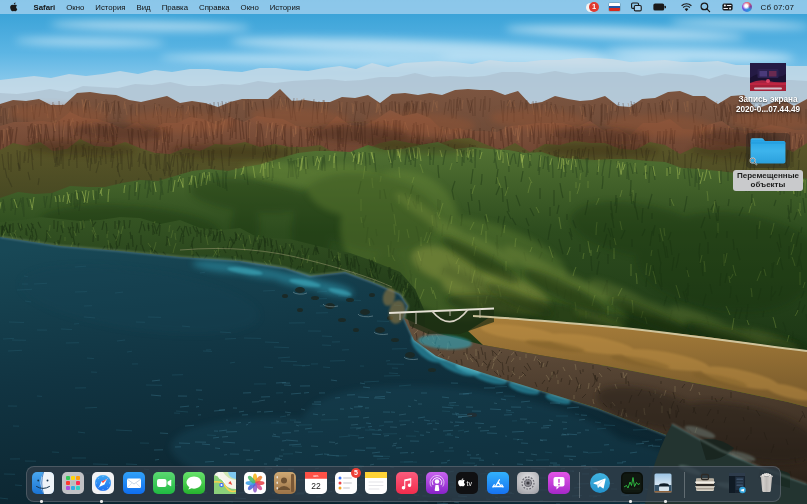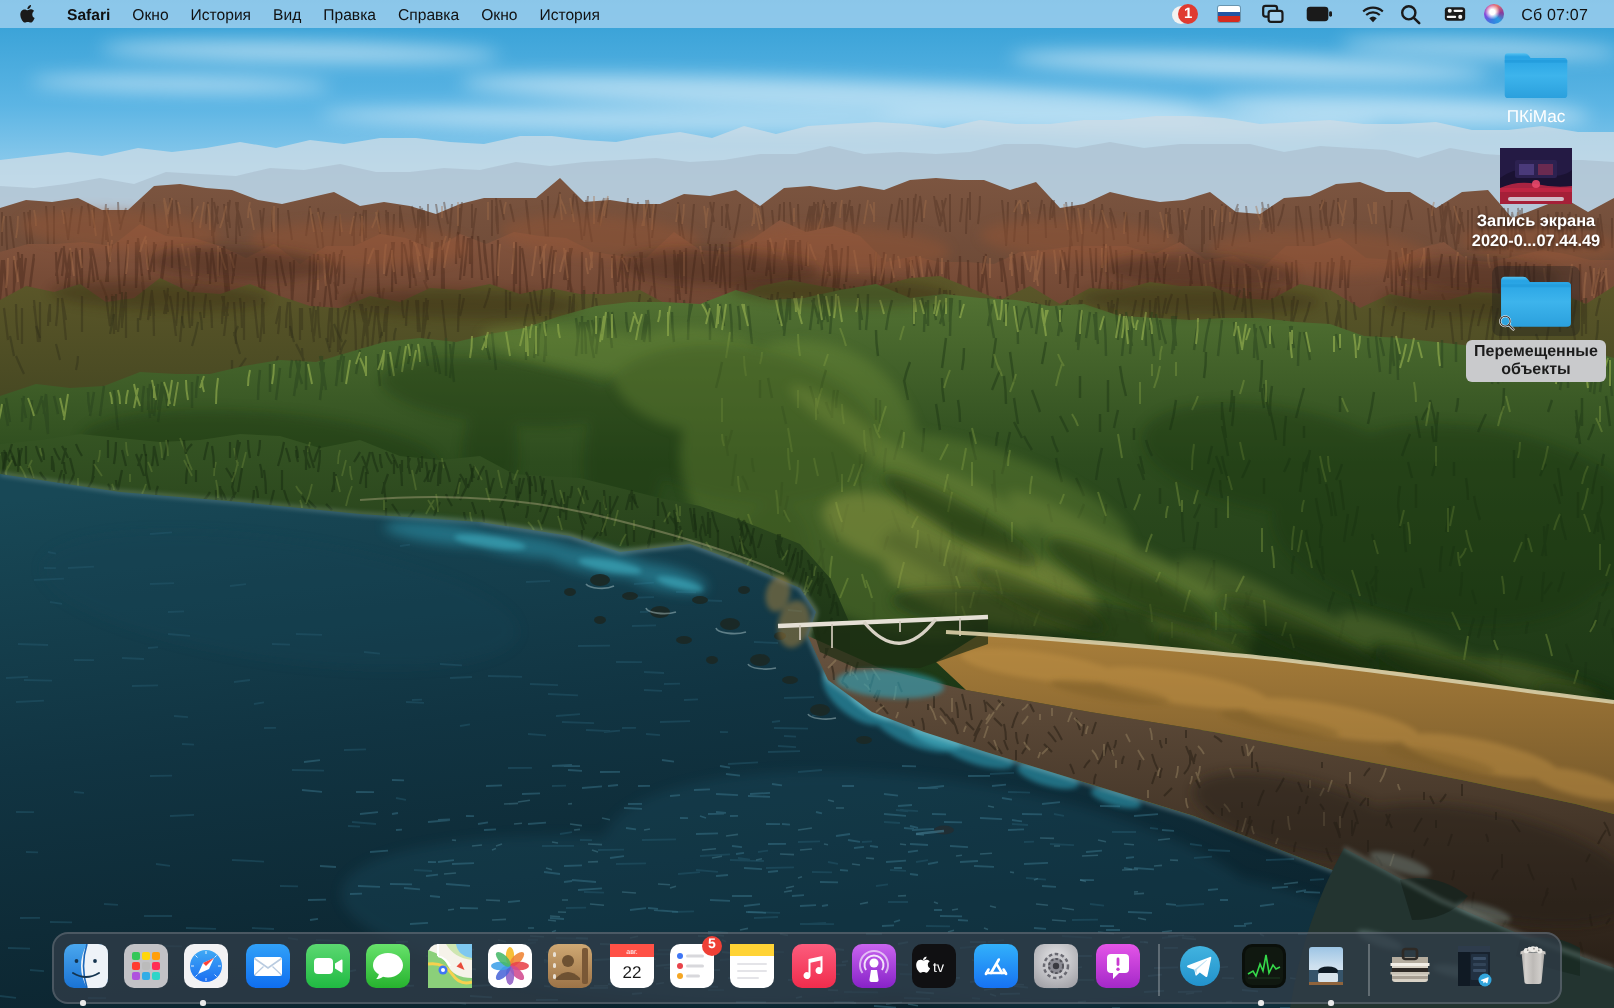--- a/index.html
+++ b/index.html
@@ -361,38 +361,21 @@
             <circle cx="3.4" cy="2.6" r="1.2" fill="#f5f5f5"></circle>
             <rect x="5.6" y="2" width="5.6" height="1.3" rx="0.65" fill="#f5f5f5"></rect>
             <circle cx="9.6" cy="6.2" r="1.2" fill="#f5f5f5"></circle>
             <rect x="1.6" y="5.6" width="5.6" height="1.3" rx="0.65" fill="#f5f5f5"></rect>
           </svg>
         </span>
   <span class="siri m9"></span>
   <span class="clock m9">Сб 07:07</span>
  </div>
 </div>
-<div class="dicon" style="right:0px;top:24px;">
-      <div class="dimg" style="width:34px;height:27px;">
-        <svg viewBox="0 0 100 78" width="100%" height="100%">
-          <defs>
-            <linearGradient id="fga" x1="0" y1="0" x2="0" y2="1">
-              <stop offset="0" stop-color="#53c1f1"></stop>
-              <stop offset="0.08" stop-color="#27a3e4"></stop>
-              <stop offset="0.5" stop-color="#3db4ec"></stop>
-              <stop offset="1" stop-color="#2ba0dd"></stop>
-            </linearGradient>
-          </defs>
-          <path d="M4 12 q0-5 5-5 h24 q4 0 6 3 l3 4 h49 q5 0 5 5 v49 q0 5-5 5 H9 q-5 0-5-5 Z" fill="url(#fga)"></path>
-          <path d="M4 17 h92 v4 H4 Z" fill="#1f97d8" opacity="0.6"></path>
-        </svg>
-      </div>
-      <div class="dlab white">ПКiMac</div>
-    </div>
-    <div class="dicon" style="right:0px;top:74px;">
+    <div class="dicon" style="right:0px;top:63px;">
       <div class="dimg" style="width:36px;height:28px;">
         <svg viewBox="0 0 72 56" width="100%" height="100%">
           <rect x="0" y="0" width="72" height="56" rx="3" fill="#1a1232"></rect>
           <path d="M0 30 q20-14 40-6 t32-2 v-22 H0 Z" fill="#241a44"></path>
           <rect x="0" y="40" width="72" height="16" fill="#a52038"></rect>
           <path d="M0 40 q18-8 36-4 t36 2 v6 H0 Z" fill="#c22744" opacity="0.85"></path>
           <rect x="15" y="12" width="42" height="18" rx="2" fill="#2c2150"></rect>
           <rect x="19" y="16" width="15" height="11" fill="#4a3a7a"></rect>
           <rect x="38" y="16" width="15" height="11" fill="#6a2a50"></rect>
           <rect x="8" y="49" width="56" height="4" rx="2" fill="#d8d8e0" opacity="0.85"></rect>

